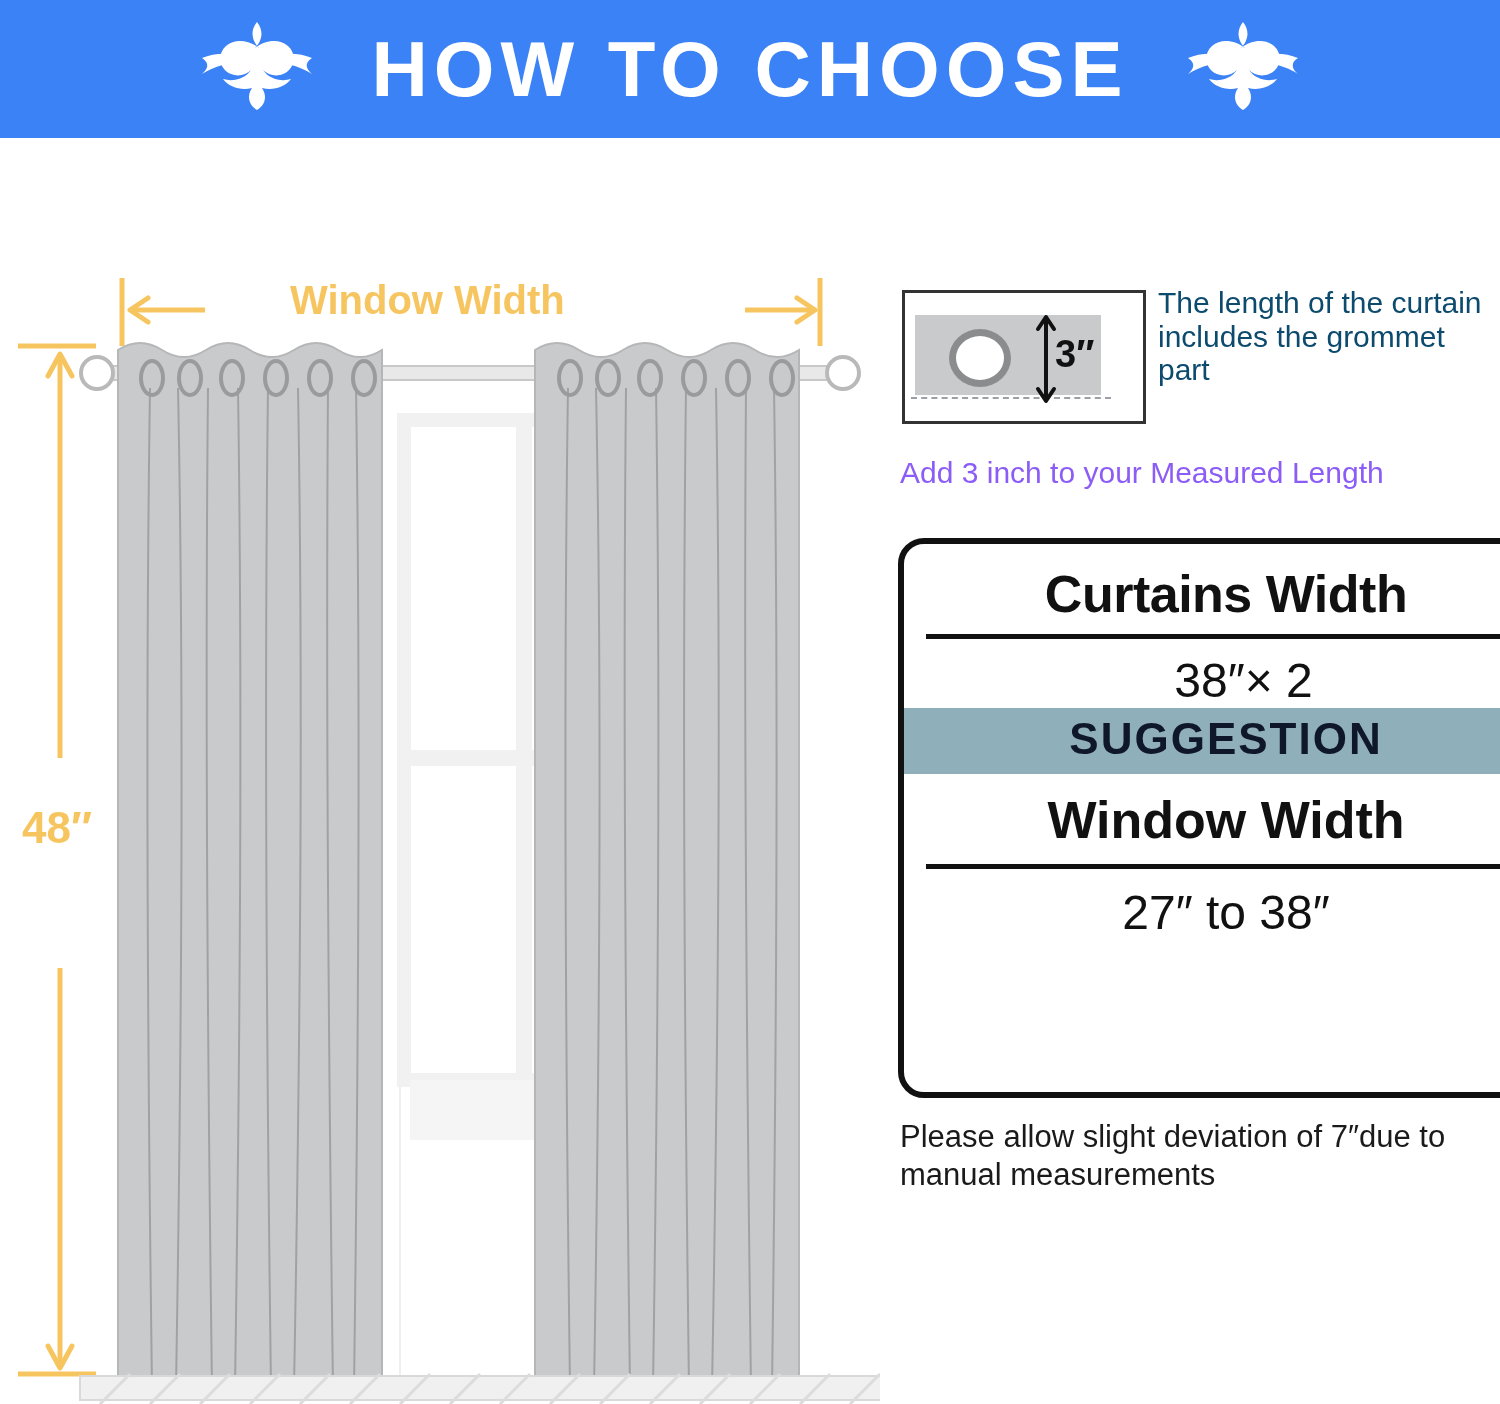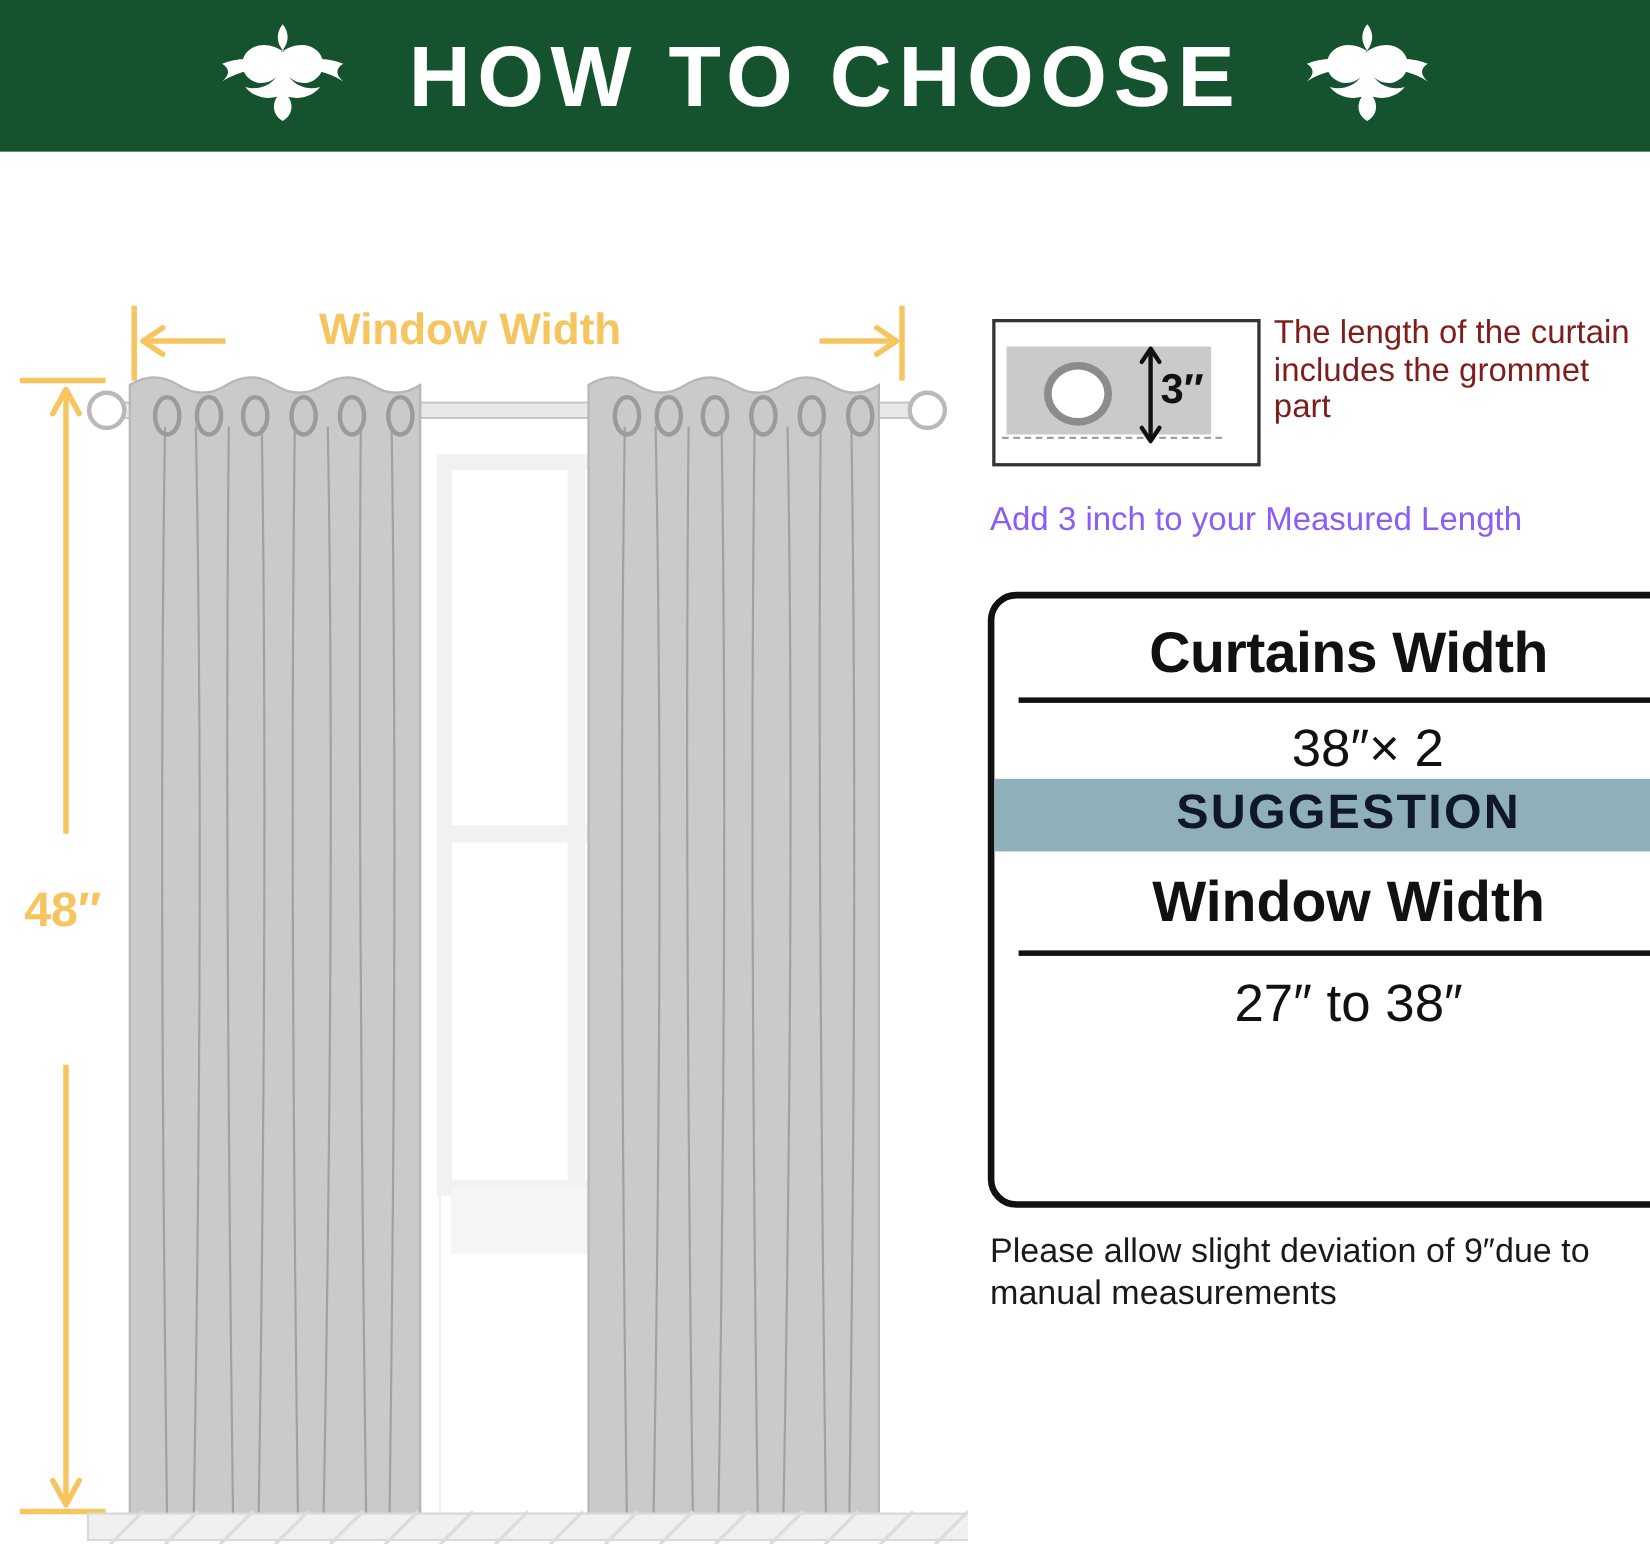--- a/index.html
+++ b/index.html
@@ -14,21 +14,21 @@
     font-family: "Liberation Sans", sans-serif;
     overflow: hidden;
   }
 
   
   .banner {
     position: absolute;
     left: 0; top: 0;
     width: 1500px;
     height: 138px;
-    background: #14532d;
+    background: #3b82f6;
     display: flex;
     align-items: center;
     justify-content: center;
     gap: 40px;
   }
   .banner-title {
     color: #ffffff;
     font-size: 78px;
     font-weight: bold;
     letter-spacing: 6px;
@@ -132,21 +132,21 @@
     color: #111;
   }
 
   .grommet-note {
     position: absolute;
     left: 278px;
     top: 148px;
     width: 330px;
     font-size: 30px;
     line-height: 1.12;
-    color: #7f1d1d;
+    color: #0c4a6e;
   }
 
   .add-inch-note {
     position: absolute;
     left: 20px;
     top: 318px;
     font-size: 30px;
     color: #8b5cf6;
     white-space: nowrap;
   }
@@ -378,15 +378,15 @@
     <div class="card">
       <div class="card-row card-title">Curtains Width</div>
       <div class="card-divider"></div>
       <div class="card-row card-value">38″× 2</div>
       <div class="card-row suggestion-bar">SUGGESTION</div>
       <div class="card-row card-title2">Window Width</div>
       <div class="card-divider"></div>
       <div class="card-row card-range">27″ to 38″</div>
     </div>
 
-    <div class="deviation-note">Please allow slight deviation of 9″due to manual measurements</div>
+    <div class="deviation-note">Please allow slight deviation of 7″due to manual measurements</div>
   </div>
 </div>
 
 </body></html>

